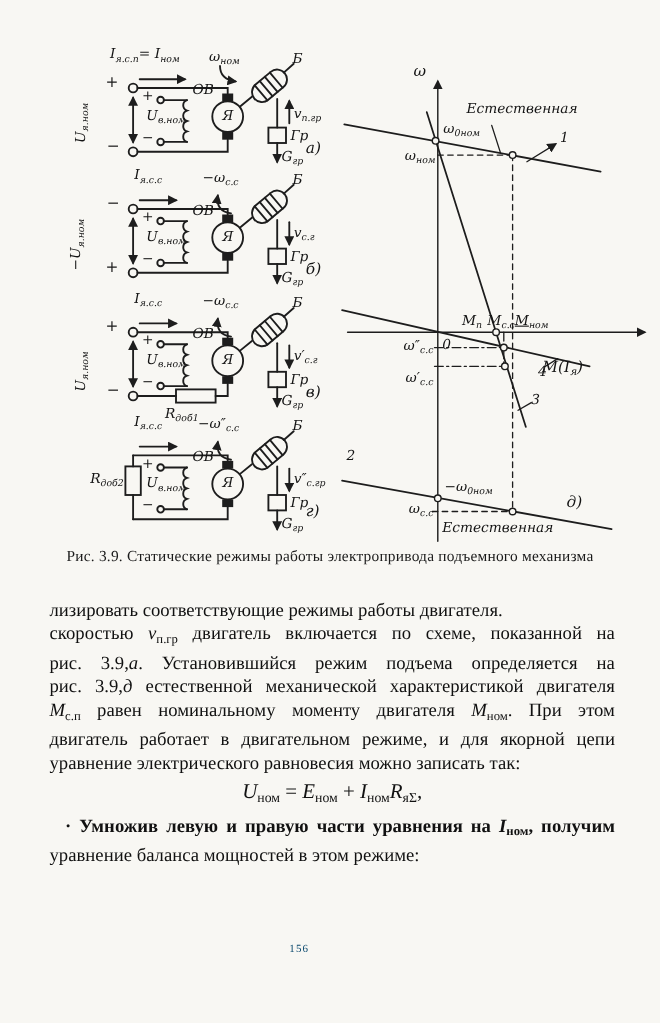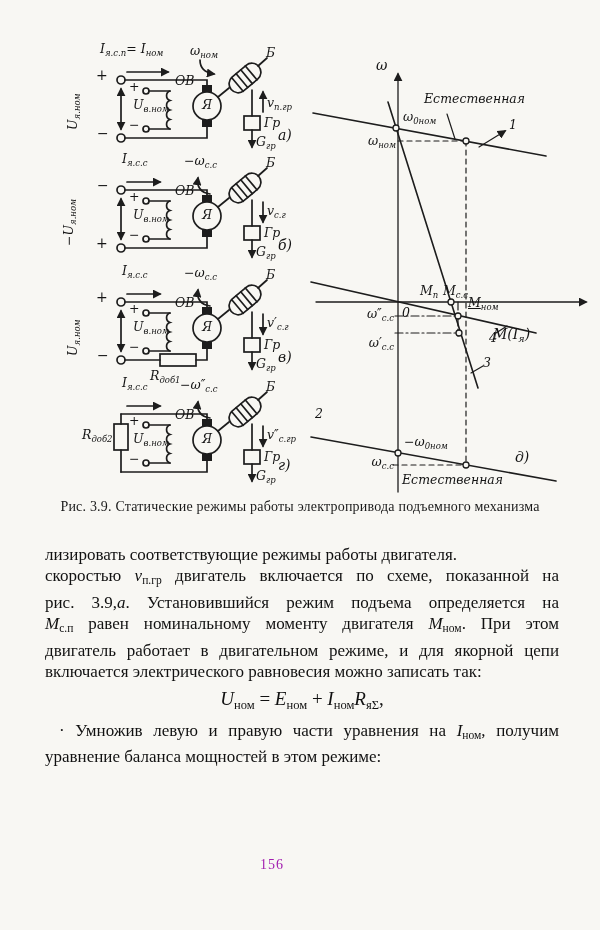--- a/index.html
+++ b/index.html
@@ -28,26 +28,26 @@
   .fl-r{width:44px;text-align:right;}
   .fl-rot{transform:rotate(-90deg);transform-origin:0 0;}
   
   .caption{position:absolute;left:0;top:499px;width:600px;text-align:center;
            font-size:14px;color:#1a1a1a;letter-spacing:0.2px;}
   .bodytext{position:absolute;left:45px;top:544px;width:514px;
             font-size:17px;line-height:21.3px;color:#111;}
   .ln{min-height:21.3px;}
   .j{text-align:justify;text-align-last:justify;}
   .ind{text-indent:22px;}
-  .ind-sm{text-indent:14px;}
+  .ind-sm{text-indent:14px;font-weight:bold;}
   .bodytext sub{font-size:68%;vertical-align:-0.3em;}
   .eq{text-align:center;text-align-last:center;font-size:19px;padding:5px 0 4px 0;}
   .eq sub{font-size:66%;}
   .pageno{position:absolute;left:0;top:857px;width:544px;text-align:center;
-          font-size:14px;color:#a21caf;letter-spacing:1px;}
+          font-size:10px;color:#0c4a6e;letter-spacing:1px;}
 </style>
 </head>
 <body>
 
 <div class="page">
 
   <div class="figure">
     <svg width="600" height="500" viewBox="0 0 600 500">
       <defs>
         <marker id="ah" viewBox="0 0 10 10" refX="8" refY="5" markerWidth="9" markerHeight="9" orient="auto-start-reverse" markerUnits="userSpaceOnUse">
@@ -211,21 +211,21 @@
     </svg>
 
     <div class="fig-labels">
         <div class="flabel fl-lg" style="left: 376px; top: 58px;">ω</div>
         <div class="flabel" style="left: 403px; top: 110px; font-style: italic;">ω<sub>0ном</sub></div>
         <div class="flabel fl-r" style="left: 352px; top: 134px;">ω<sub>ном</sub></div>
         <div class="flabel" style="left: 424px; top: 92px;">Естественная</div>
         <div class="flabel" style="left: 509px; top: 118px;">1</div>
         <div class="flabel" style="left: 420px; top: 284px;">М<sub>п</sub></div>
         <div class="flabel" style="left: 443px; top: 284px;">М<sub>с.с</sub></div>
-        <div class="flabel" style="left: 468px; top: 296px; text-decoration: underline;">М<sub>ном</sub></div>
+        <div class="flabel" style="left: 468px; top: 284px; text-decoration: underline;">М<sub>ном</sub></div>
         <div class="flabel" style="left: 402px; top: 306px;">0</div>
         <div class="flabel fl-lg" style="left: 493px; top: 327px;">М(I<sub>я</sub>)</div>
         <div class="flabel fl-r" style="left: 350px; top: 307px;">ω″<sub>с.с</sub></div>
         <div class="flabel fl-r" style="left: 350px; top: 336px;">ω′<sub>с.с</sub></div>
         <div class="flabel" style="left: 483px; top: 356px;">3</div>
         <div class="flabel" style="left: 489px; top: 331px;">4</div>
         <div class="flabel" style="left: 315px; top: 407px;">2</div>
         <div class="flabel" style="left: 404px; top: 435px;">−ω<sub>0ном</sub></div>
         <div class="flabel fl-r" style="left: 350px; top: 455px;">ω<sub>с.с</sub></div>
         <div class="flabel fl-lg" style="left: 515px; top: 450px;">д)</div>
@@ -291,22 +291,23 @@
         <div class="flabel fl-lg" style="left: 278px; top: 458px;">г)</div>
       </div>
   </div>
 
   <div class="caption">Рис. 3.9. Статические режимы работы электропривода подъемного механизма</div>
 
   <div class="bodytext">
     <div class="ln">лизировать соответствующие режимы работы двигателя.</div>
     <div class="ln j">скоростью <i>v</i><sub>п.гр</sub> двигатель включается по схеме, показанной на</div>
     <div class="ln j">рис. 3.9,<i>а</i>. Установившийся режим подъема определяется на</div>
+    <div class="ln j">рис. 3.9,<i>д</i> естественной механической характеристикой двигателя</div>
     <div class="ln j"><i>М</i><sub>с.п</sub> равен номинальному моменту двигателя <i>М</i><sub>ном</sub>. При этом</div>
     <div class="ln j">двигатель работает в двигательном режиме, и для якорной цепи</div>
-    <div class="ln">включается электрического равновесия можно записать так:</div>
+    <div class="ln">уравнение электрического равновесия можно записать так:</div>
     <div class="ln eq"><i>U</i><sub>ном</sub> = <i>E</i><sub>ном</sub> + <i>I</i><sub>ном</sub><i>R</i><sub>яΣ</sub>,</div>
     <div class="ln j ind-sm">· Умножив левую и правую части уравнения на <i>I</i><sub>ном</sub>, получим</div>
     <div class="ln">уравнение баланса мощностей в этом режиме:</div>
   </div>
 
   <div class="pageno">156</div>
 </div>
 
 </body></html>

